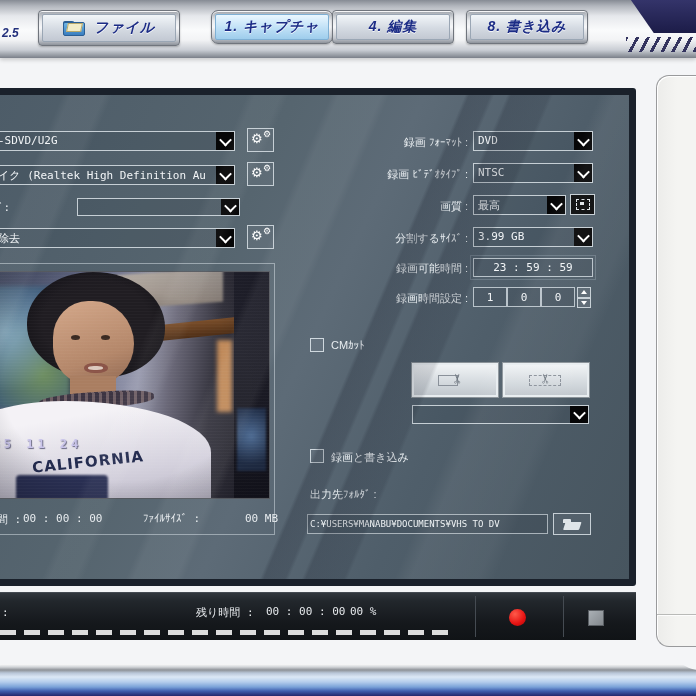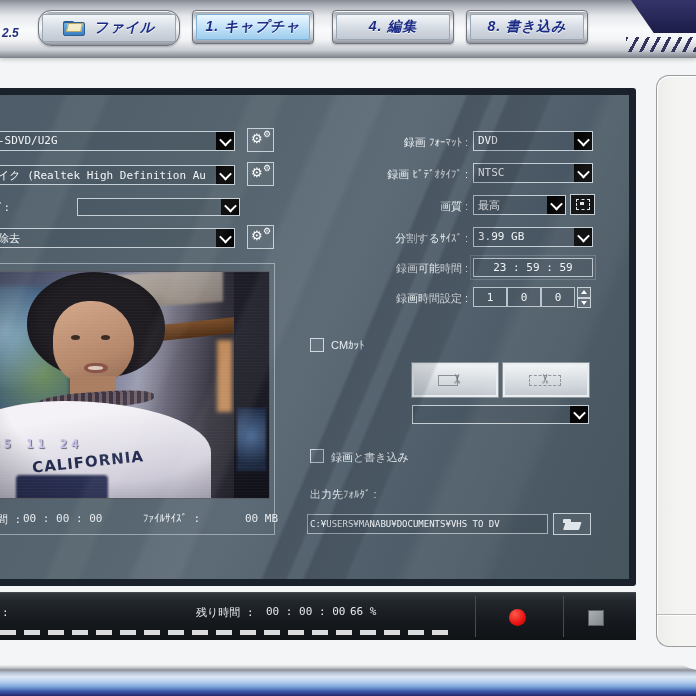--- a/index.html
+++ b/index.html
@@ -13,30 +13,30 @@
   .version-frag{position:absolute;left:2px;top:26px;font-size:12px;font-weight:bold;font-style:italic;
     color:#23307c;letter-spacing:0;}
   .chrome-btn{position:absolute;border:1px solid #70757d;border-radius:4px;
     background:linear-gradient(180deg,#9ea3ab,#e9ebee 30%,#f6f7f9 50%,#c2c6cd 85%,#8e939b);
     box-shadow:inset 0 1px 0 rgba(255,255,255,.9),0 1px 2px rgba(0,0,0,.25);
     display:flex;align-items:center;justify-content:center;cursor:pointer;}
   .chrome-btn .inner{position:absolute;inset:3px;border-radius:2px;border:1px solid #9aa6b4;
     background:linear-gradient(180deg,#f2f6f9,#d4dae2 55%,#c2c8d2);}
   .btn-label{position:relative;z-index:2;font-size:14px;font-weight:bold;font-style:italic;
     color:#1c2c86;text-shadow:0 1px 0 rgba(255,255,255,.8);letter-spacing:1px;}
-  #file-btn{left:38px;top:10px;width:140px;height:34px;border-radius:13px;}
+  #file-btn{left:38px;top:10px;width:140px;height:34px;}
   
   .folder-ic{position:relative;z-index:2;width:22px;height:15px;margin-right:9px;}
   .folder-ic .back{position:absolute;left:0;bottom:0;width:20px;height:12px;background:linear-gradient(#6db4e4,#3a7ec0);border:1px solid #2a5e94;border-radius:2px;}
   .folder-ic .tab{position:absolute;left:0;top:0;width:9px;height:5px;background:#4a90cc;border:1px solid #2a5e94;border-bottom:none;border-radius:2px 2px 0 0;}
   .folder-ic .paper{position:absolute;left:4px;top:2px;width:13px;height:7px;background:#f2ecc8;border:1px solid #b8a86a;transform:skewX(-12deg);}
   .tab-btn{height:32px;top:10px;}
   .tab-btn .inner-active{position:absolute;inset:3px;border-radius:2px;border:1px solid #7fb0d4;
     background:linear-gradient(180deg,#eaf7ff,#bfe0f6 55%,#9ecdec);}
-  #tab-capture{left:192px;width:120px;}
+  #tab-capture{left:211px;width:120px;border-radius:7px;}
   #tab-edit{left:332px;width:120px;}
   #tab-write{left:466px;width:120px;}
   
   .wedge{position:absolute;right:0;top:0;width:88px;height:33px;
     background:linear-gradient(180deg,#34346a,#1c1c48);
     clip-path:polygon(26% 0,100% 0,100% 100%,52% 100%);}
   .stripes{position:absolute;right:0;top:37px;width:70px;height:15px;
     background:repeating-linear-gradient(-62deg,#33335e 0 3px,transparent 3px 9.5px);}
 
   
@@ -399,21 +399,21 @@
     </div>
 
     <div class="glass"></div>
     <div class="glass2"></div>
   </div>
 
   <div class="bottom-bar">
     <span class="bb-frag">:</span>
     <span class="bb-text" style="left:208px;text-align:center;">残り時間 :</span>
     <span class="bb-text" style="left:278px;">00 : 00 : 00</span>
-    <span class="bb-text" style="left:362px;">66 %</span>
+    <span class="bb-text" style="left:362px;">00 %</span>
     <div class="bb-dashes"></div>
     <div class="bb-div" style="left:487px;"></div>
     <div class="bb-div" style="left:575px;"></div>
     <div class="rec-btn"></div>
     <div class="stop-btn"></div>
   </div>
 
 </div>
 
 </body></html>

